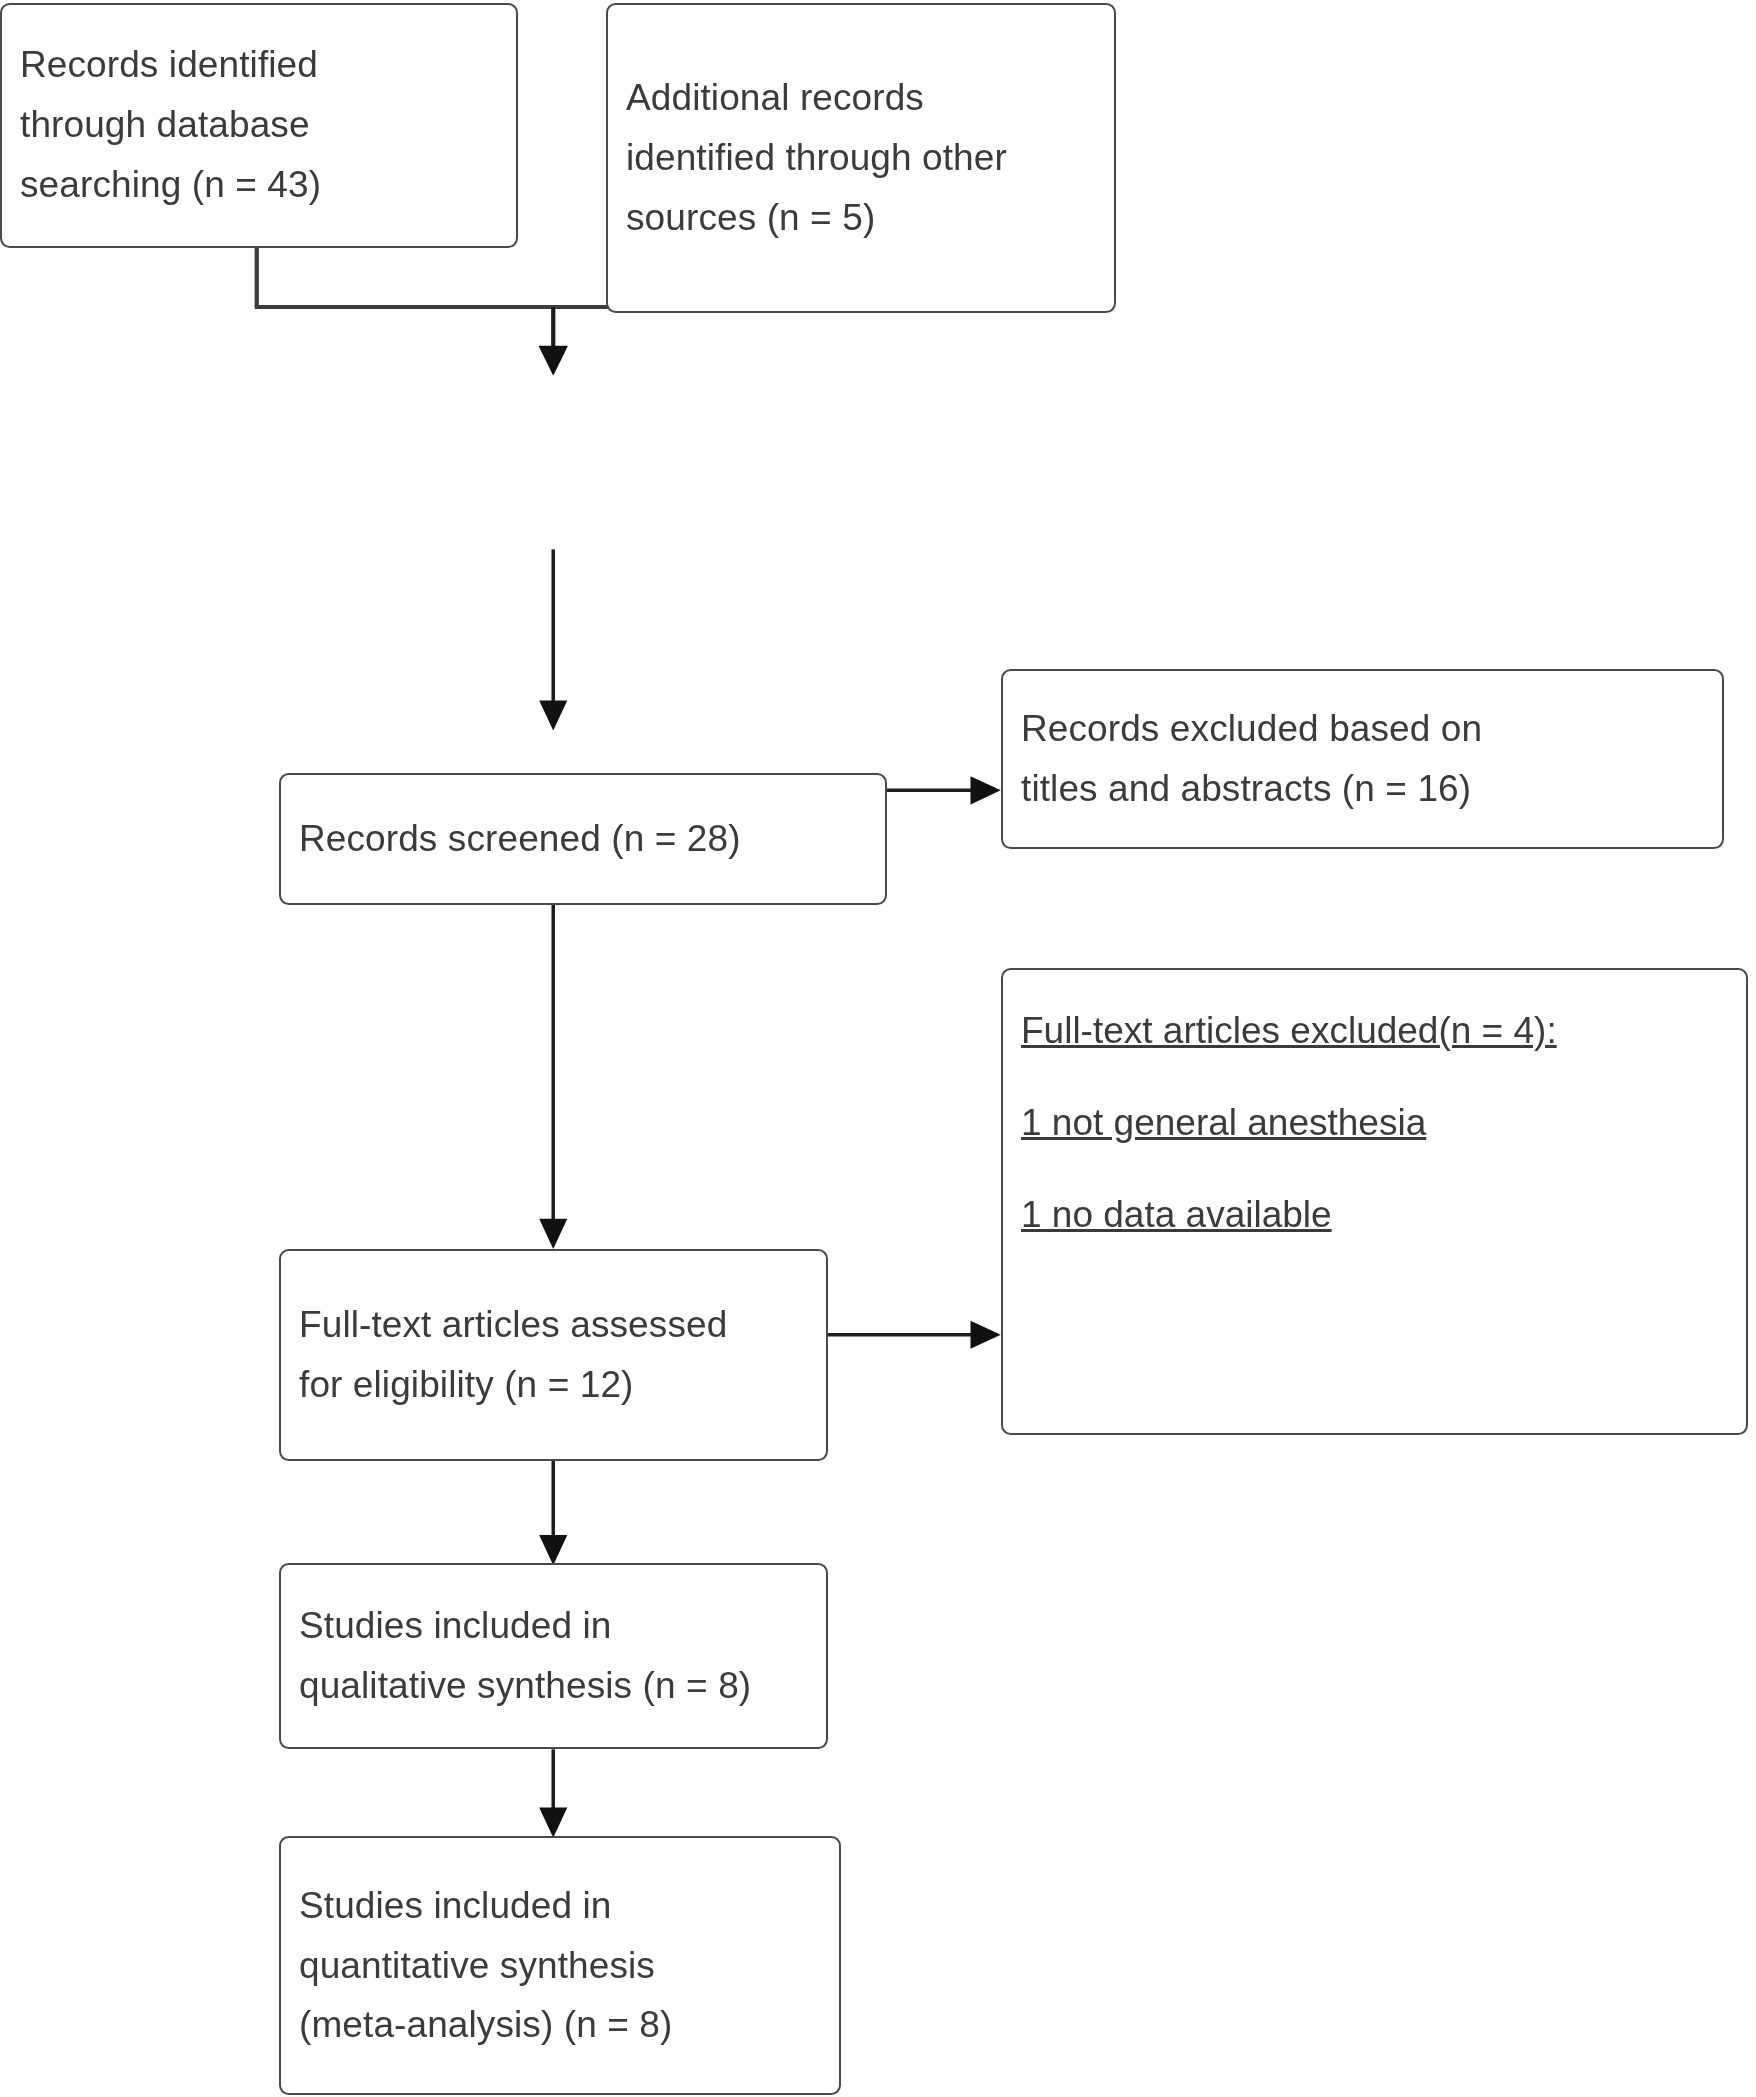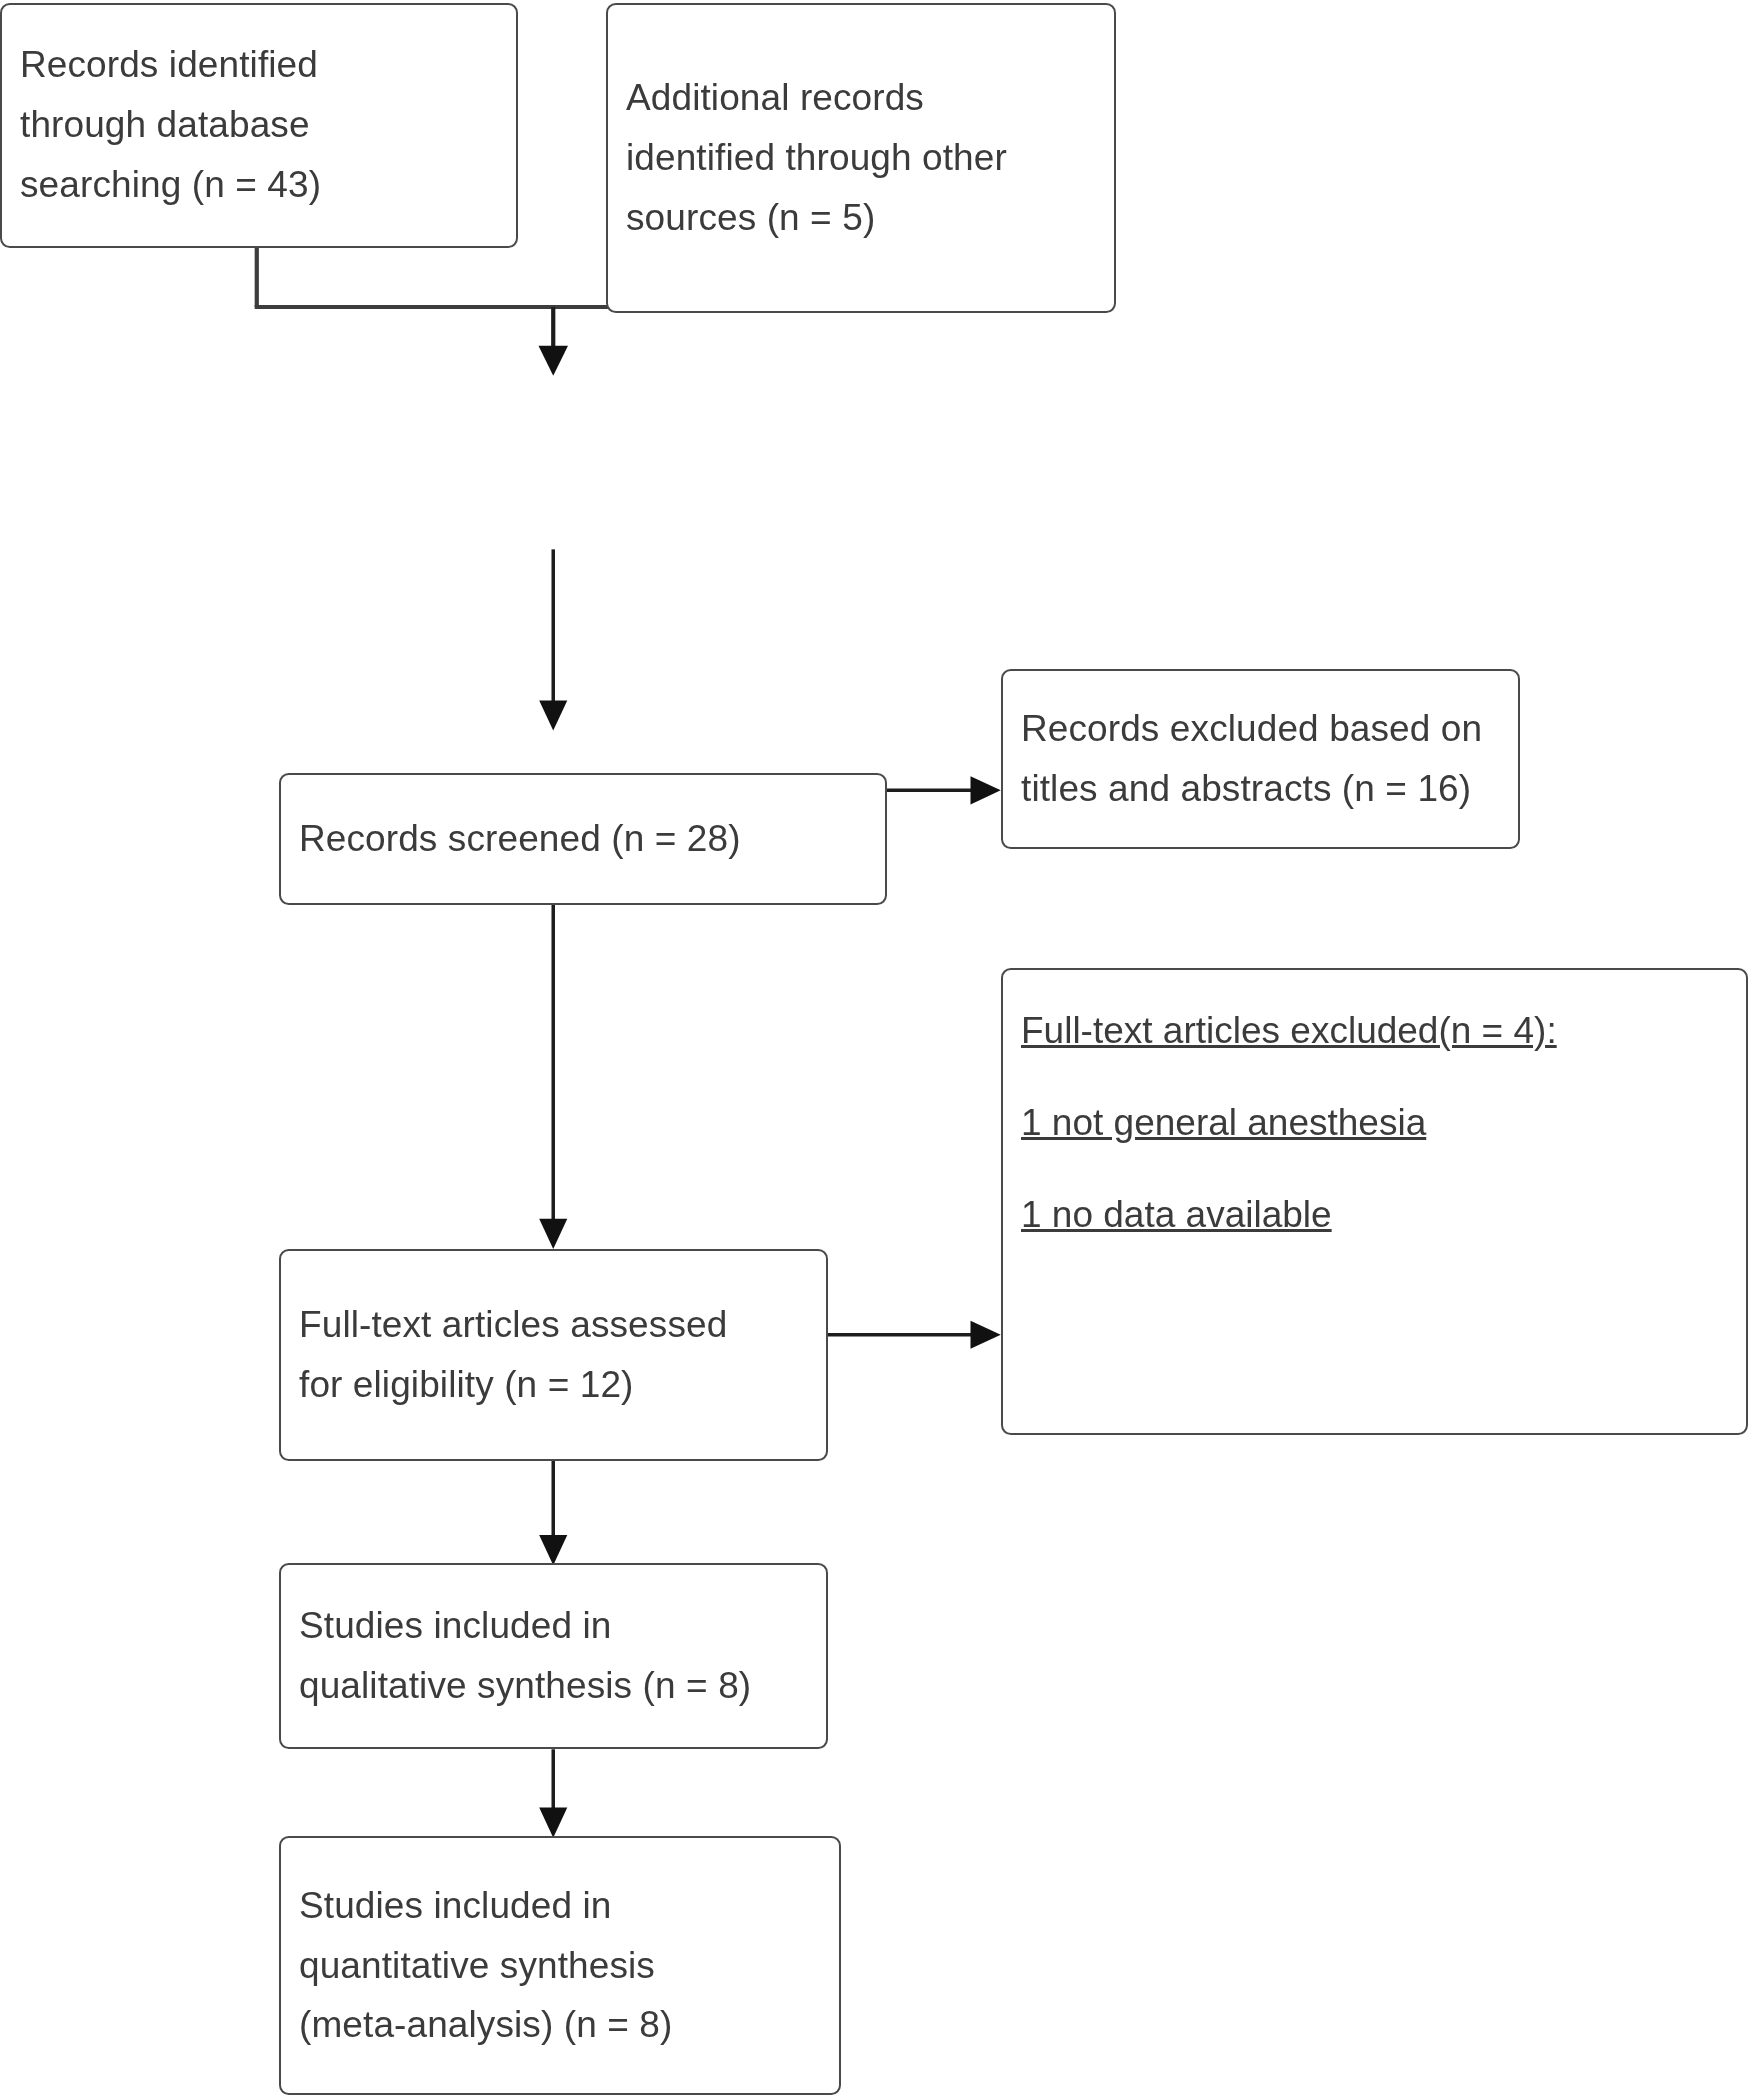--- a/index.html
+++ b/index.html
@@ -127,21 +127,21 @@
     <div class="node-text">Additional records
 identified through other
 sources (n = 5)</div>
   </div>
 
 
   <div class="node-box" style="left:279px; top:729px; width:608px; height:132px;margin-top:44px;">
     <div class="node-text">Records screened (n = 28)</div>
   </div>
 
-  <div class="node-box" style="left:1001px; top:669px; width:519px; height:180px;">
+  <div class="node-box" style="left:1001px; top:669px; width:723px; height:180px;">
     <div class="node-text">Records excluded based on
 titles and abstracts (n = 16)</div>
   </div>
 
   <div class="node-box" style="left:279px; top:1249px; width:549px; height:212px;">
     <div class="node-text">Full-text articles assessed
 for eligibility (n = 12)</div>
   </div>
 
   <div class="node-box" style="left:1001px; top:968px; width:747px; height:467px; justify-content:flex-start; padding-top:31px;">

